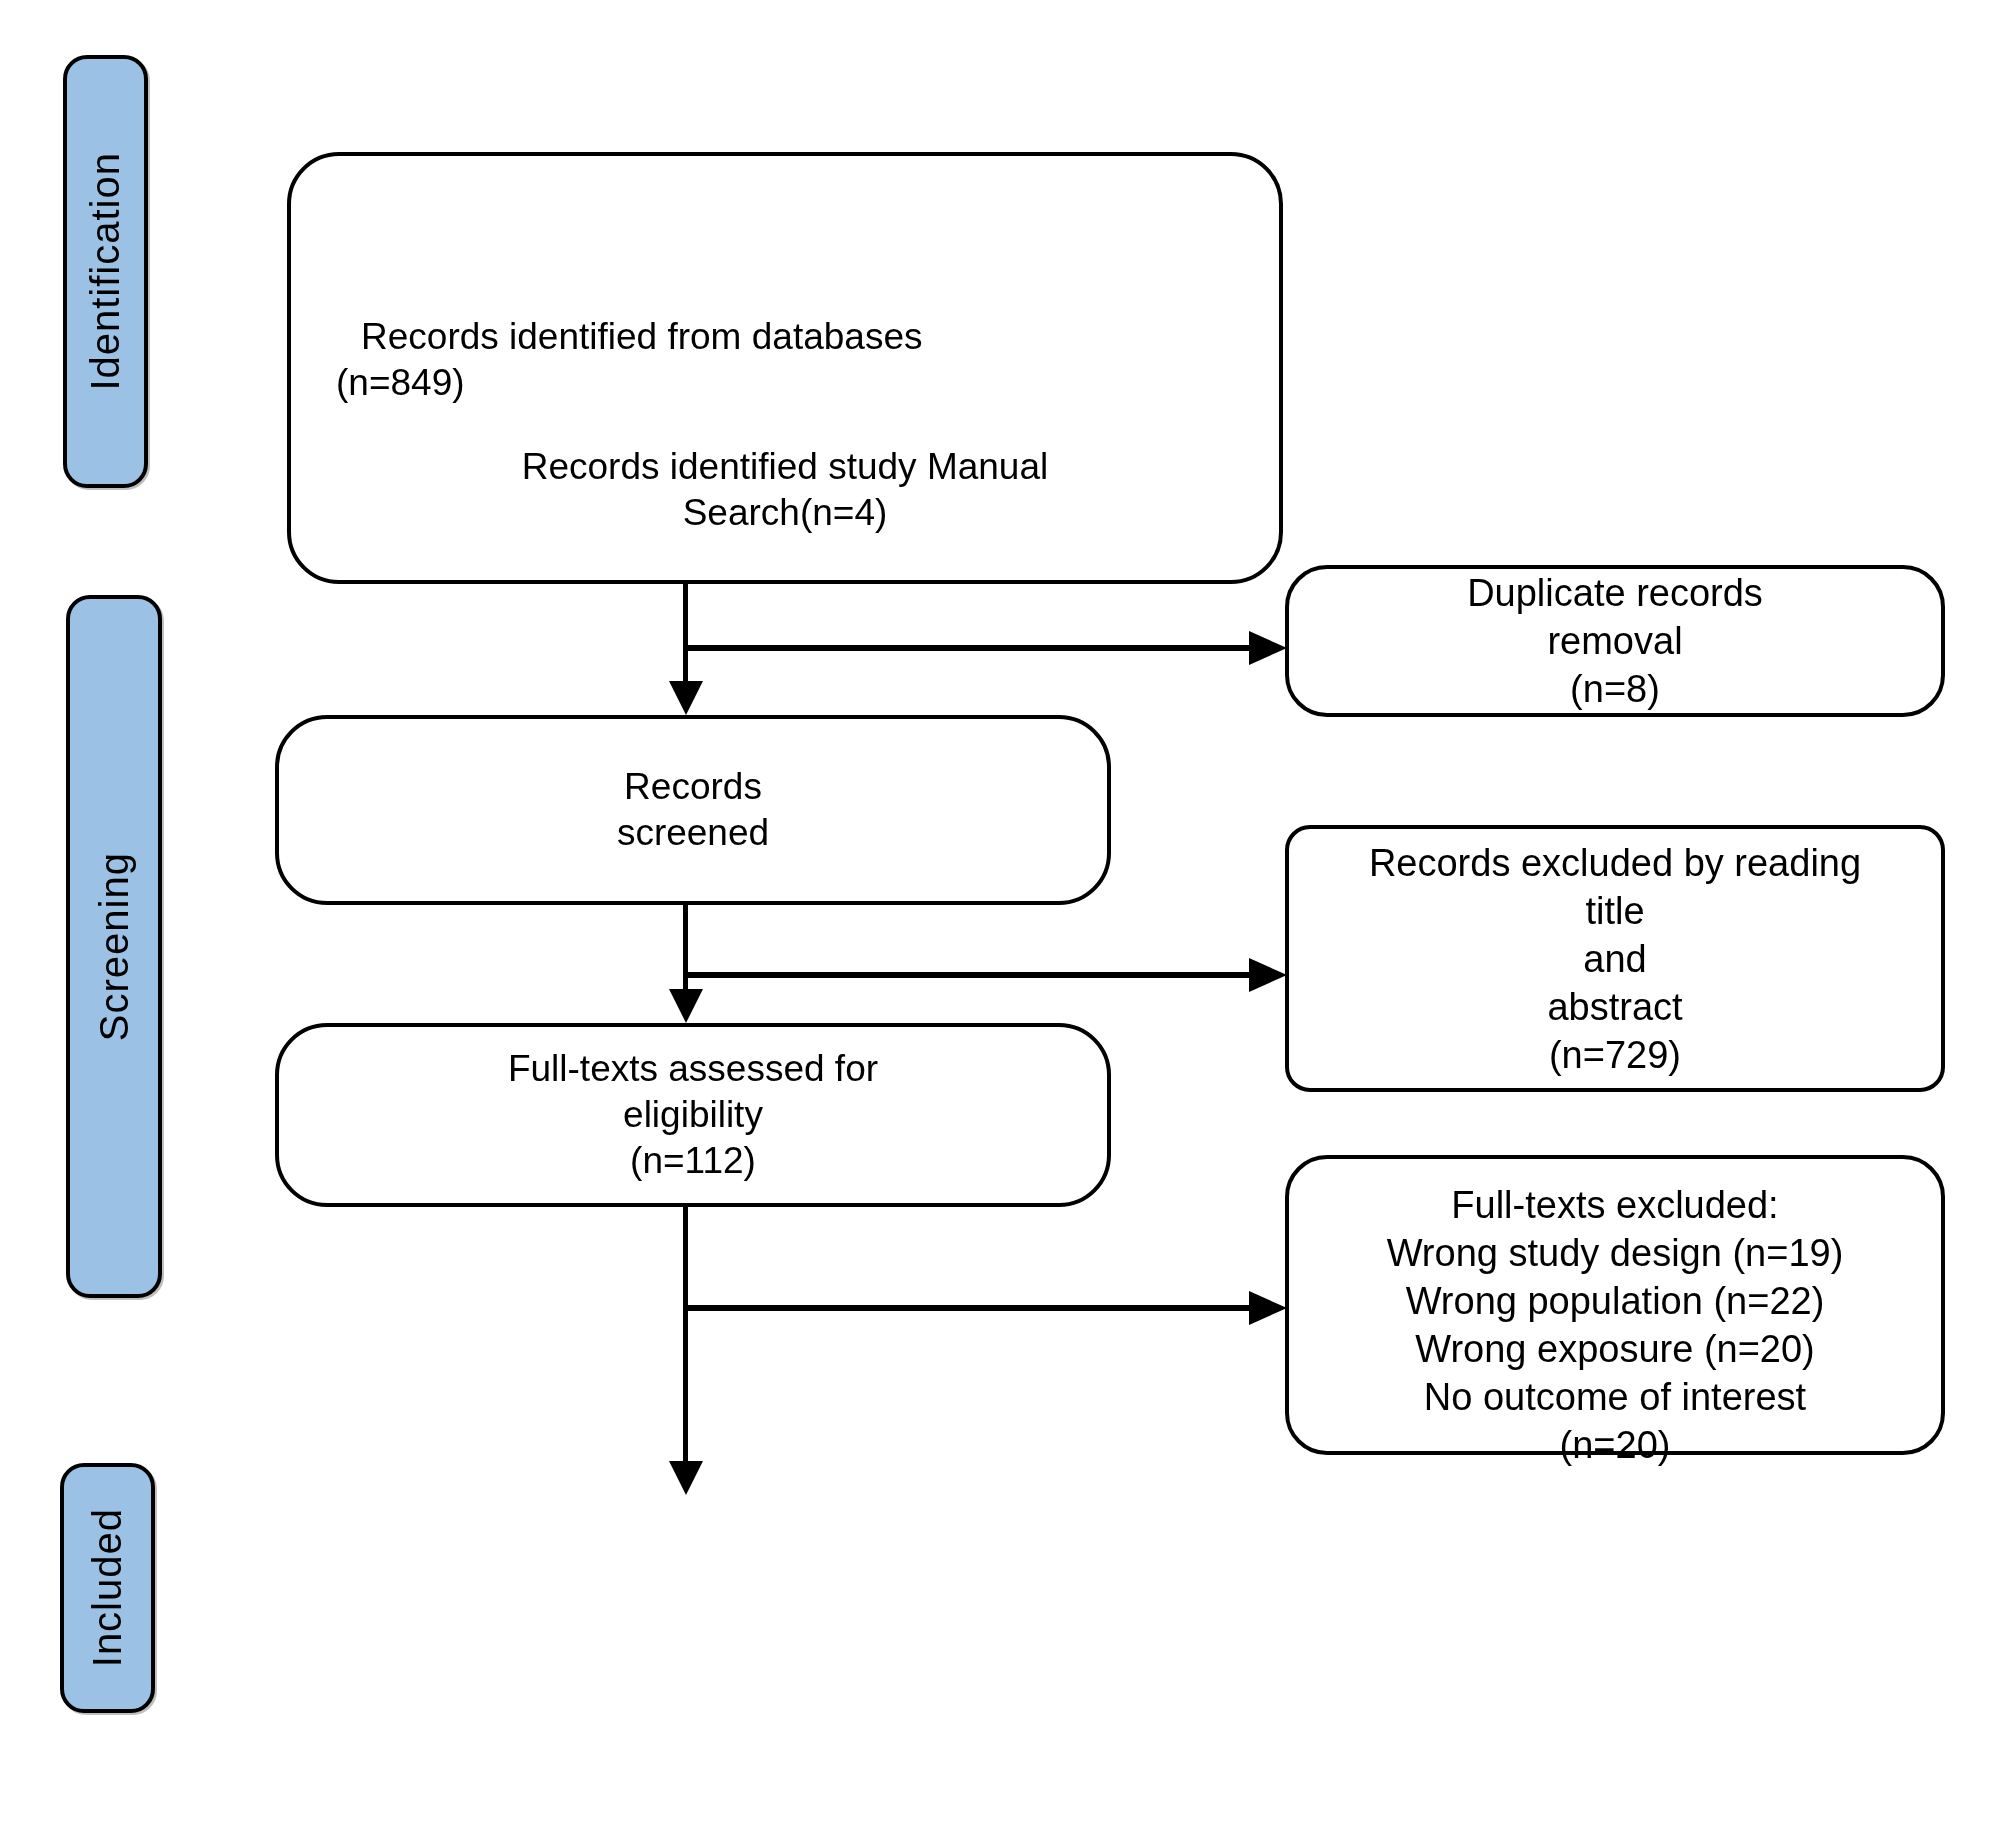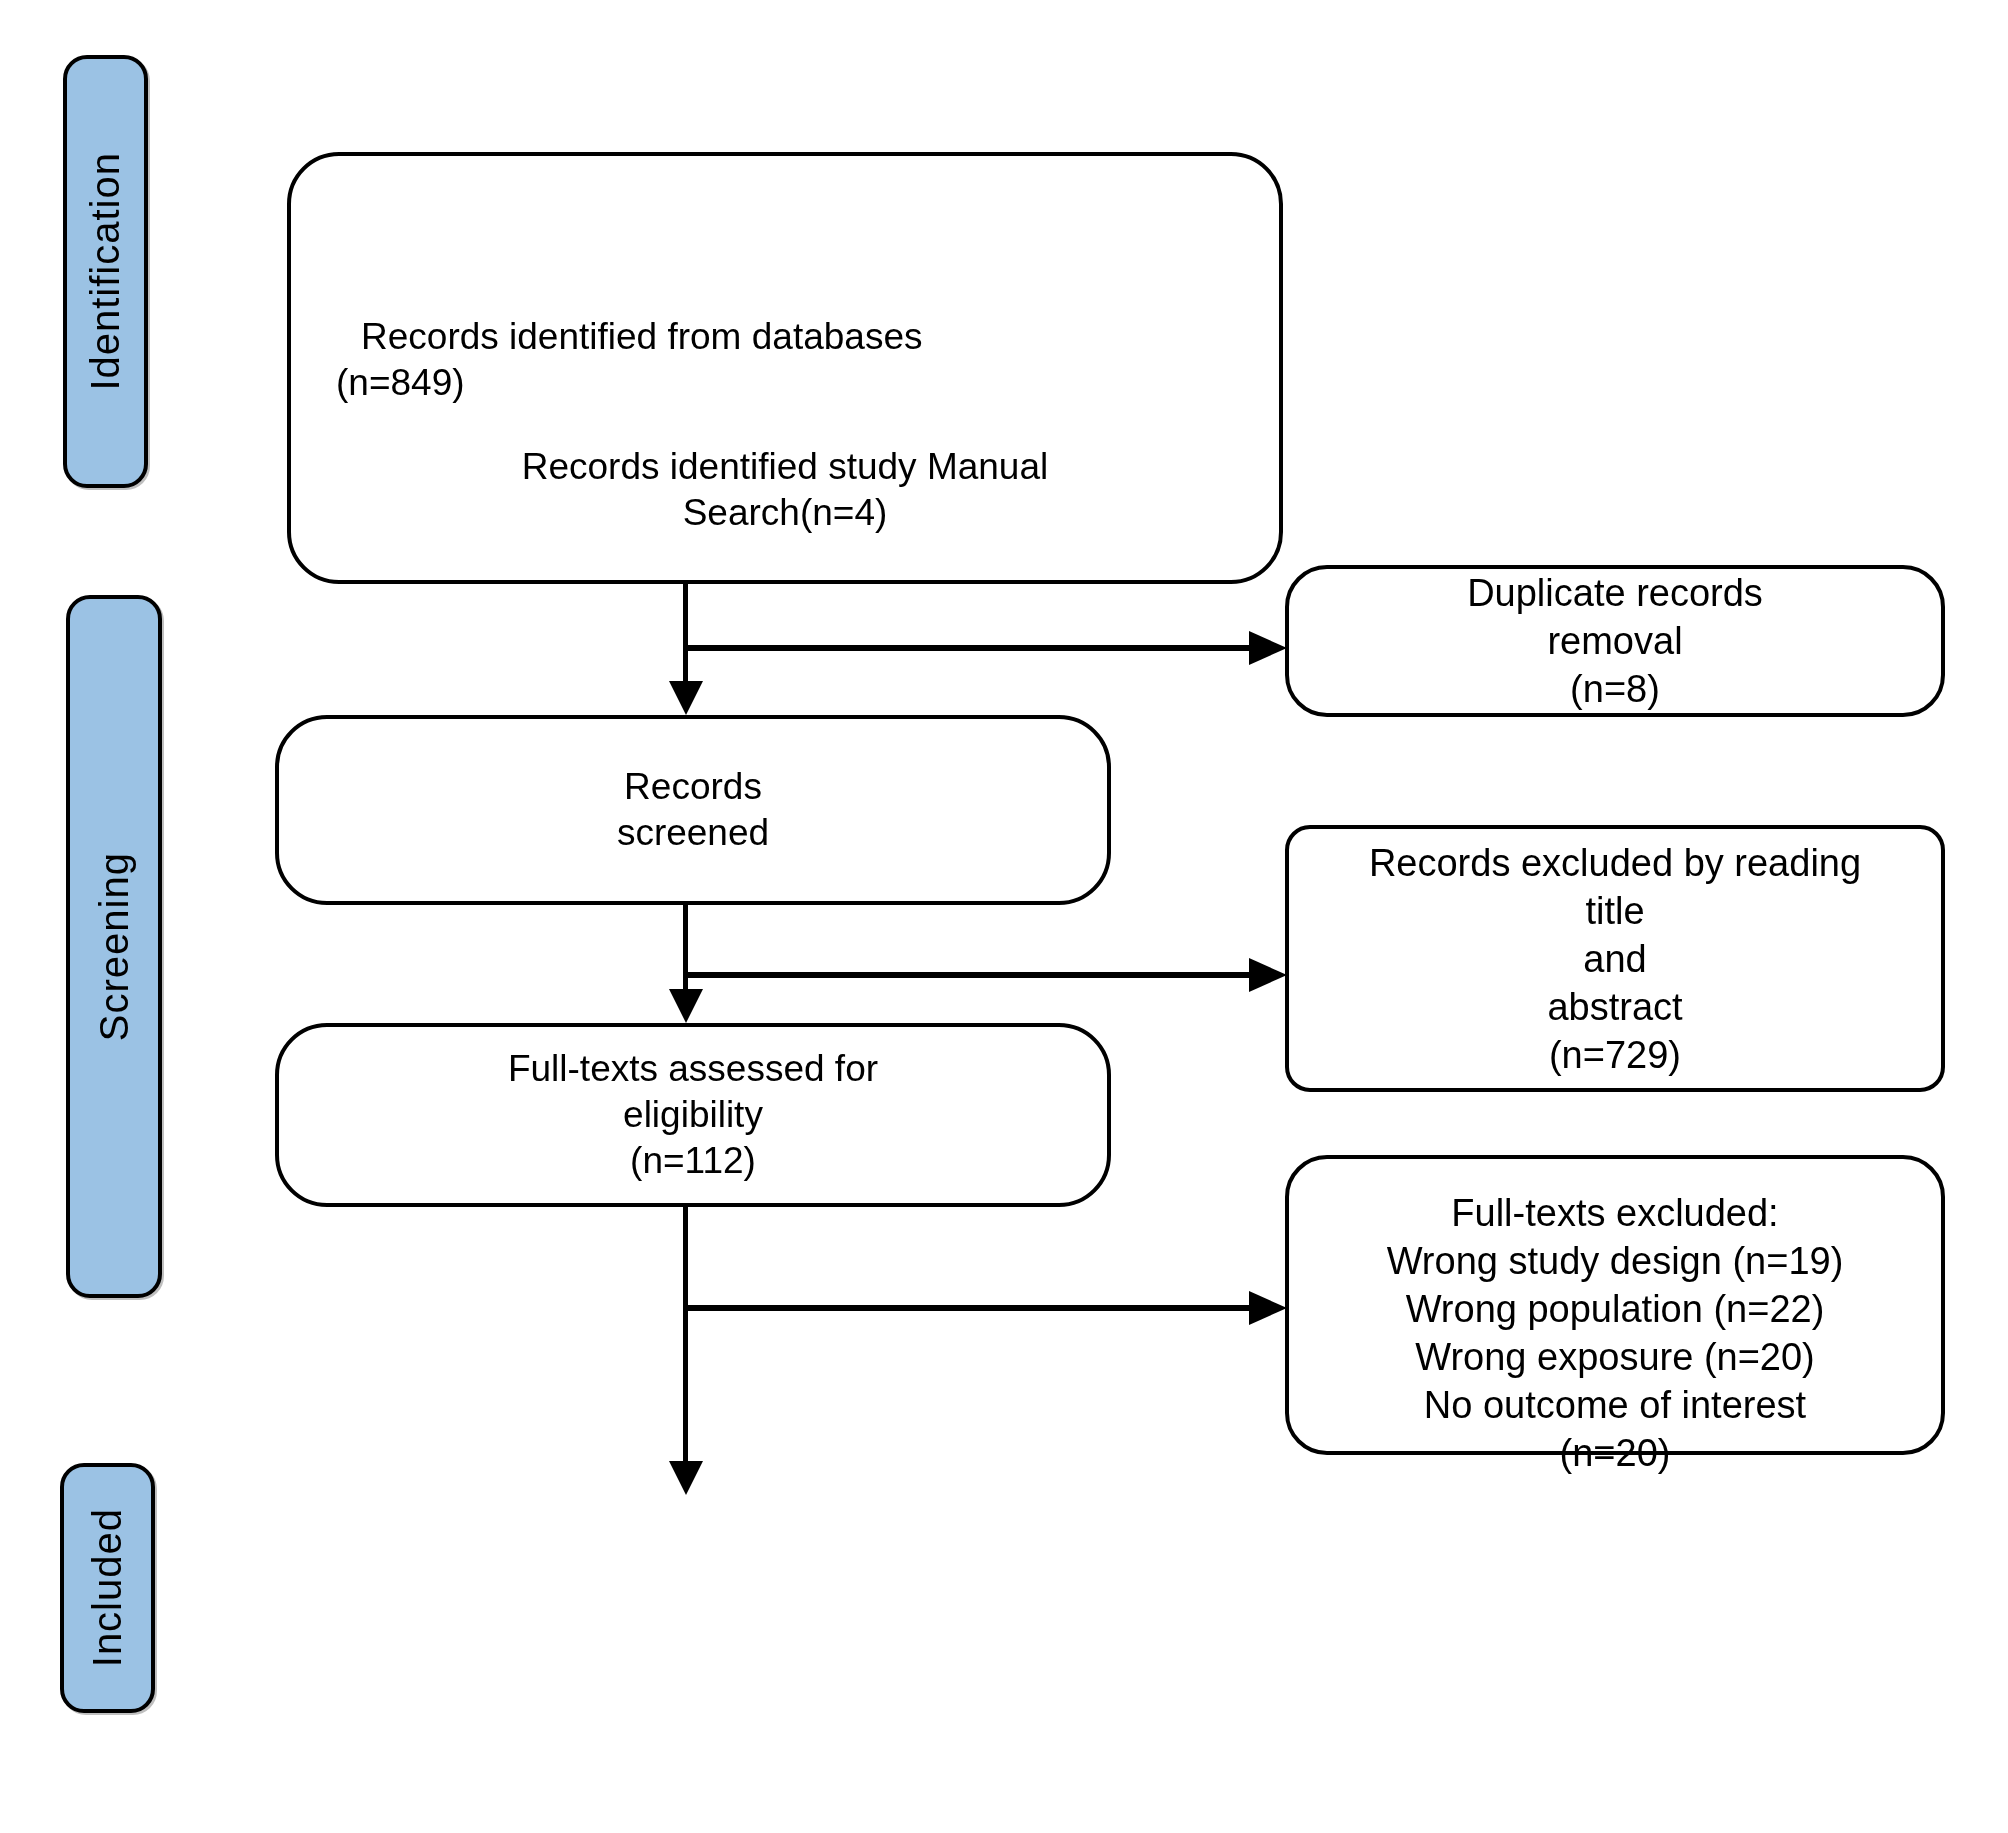--- a/index.html
+++ b/index.html
@@ -42,21 +42,21 @@
   .flow-box p{margin:0;}
   .main{border-radius:52px;font-size:37px;line-height:46px;}
   .side{border-radius:42px;font-size:38px;line-height:48px;}
 
   
   #box-identified{justify-content:flex-start;align-items:stretch;padding-top:158px;text-align:left;}
   #box-identified .p-left{text-align:left;padding-left:45px;text-indent:25px;margin-bottom:38px;}
   #box-identified .p-center{text-align:center;}
 
   
-  #box-excluded-ft{justify-content:flex-start;padding-top:30px;}
+  #box-excluded-ft{justify-content:flex-start;padding-top:22px;}
 
   
   .vline{position:absolute;width:5px;background:var(--stroke);}
   .hline{position:absolute;height:6px;background:var(--stroke);}
   .arrow-down{
     position:absolute;width:0;height:0;
     border-left:17px solid transparent;
     border-right:17px solid transparent;
     border-top:34px solid var(--stroke);
   }

